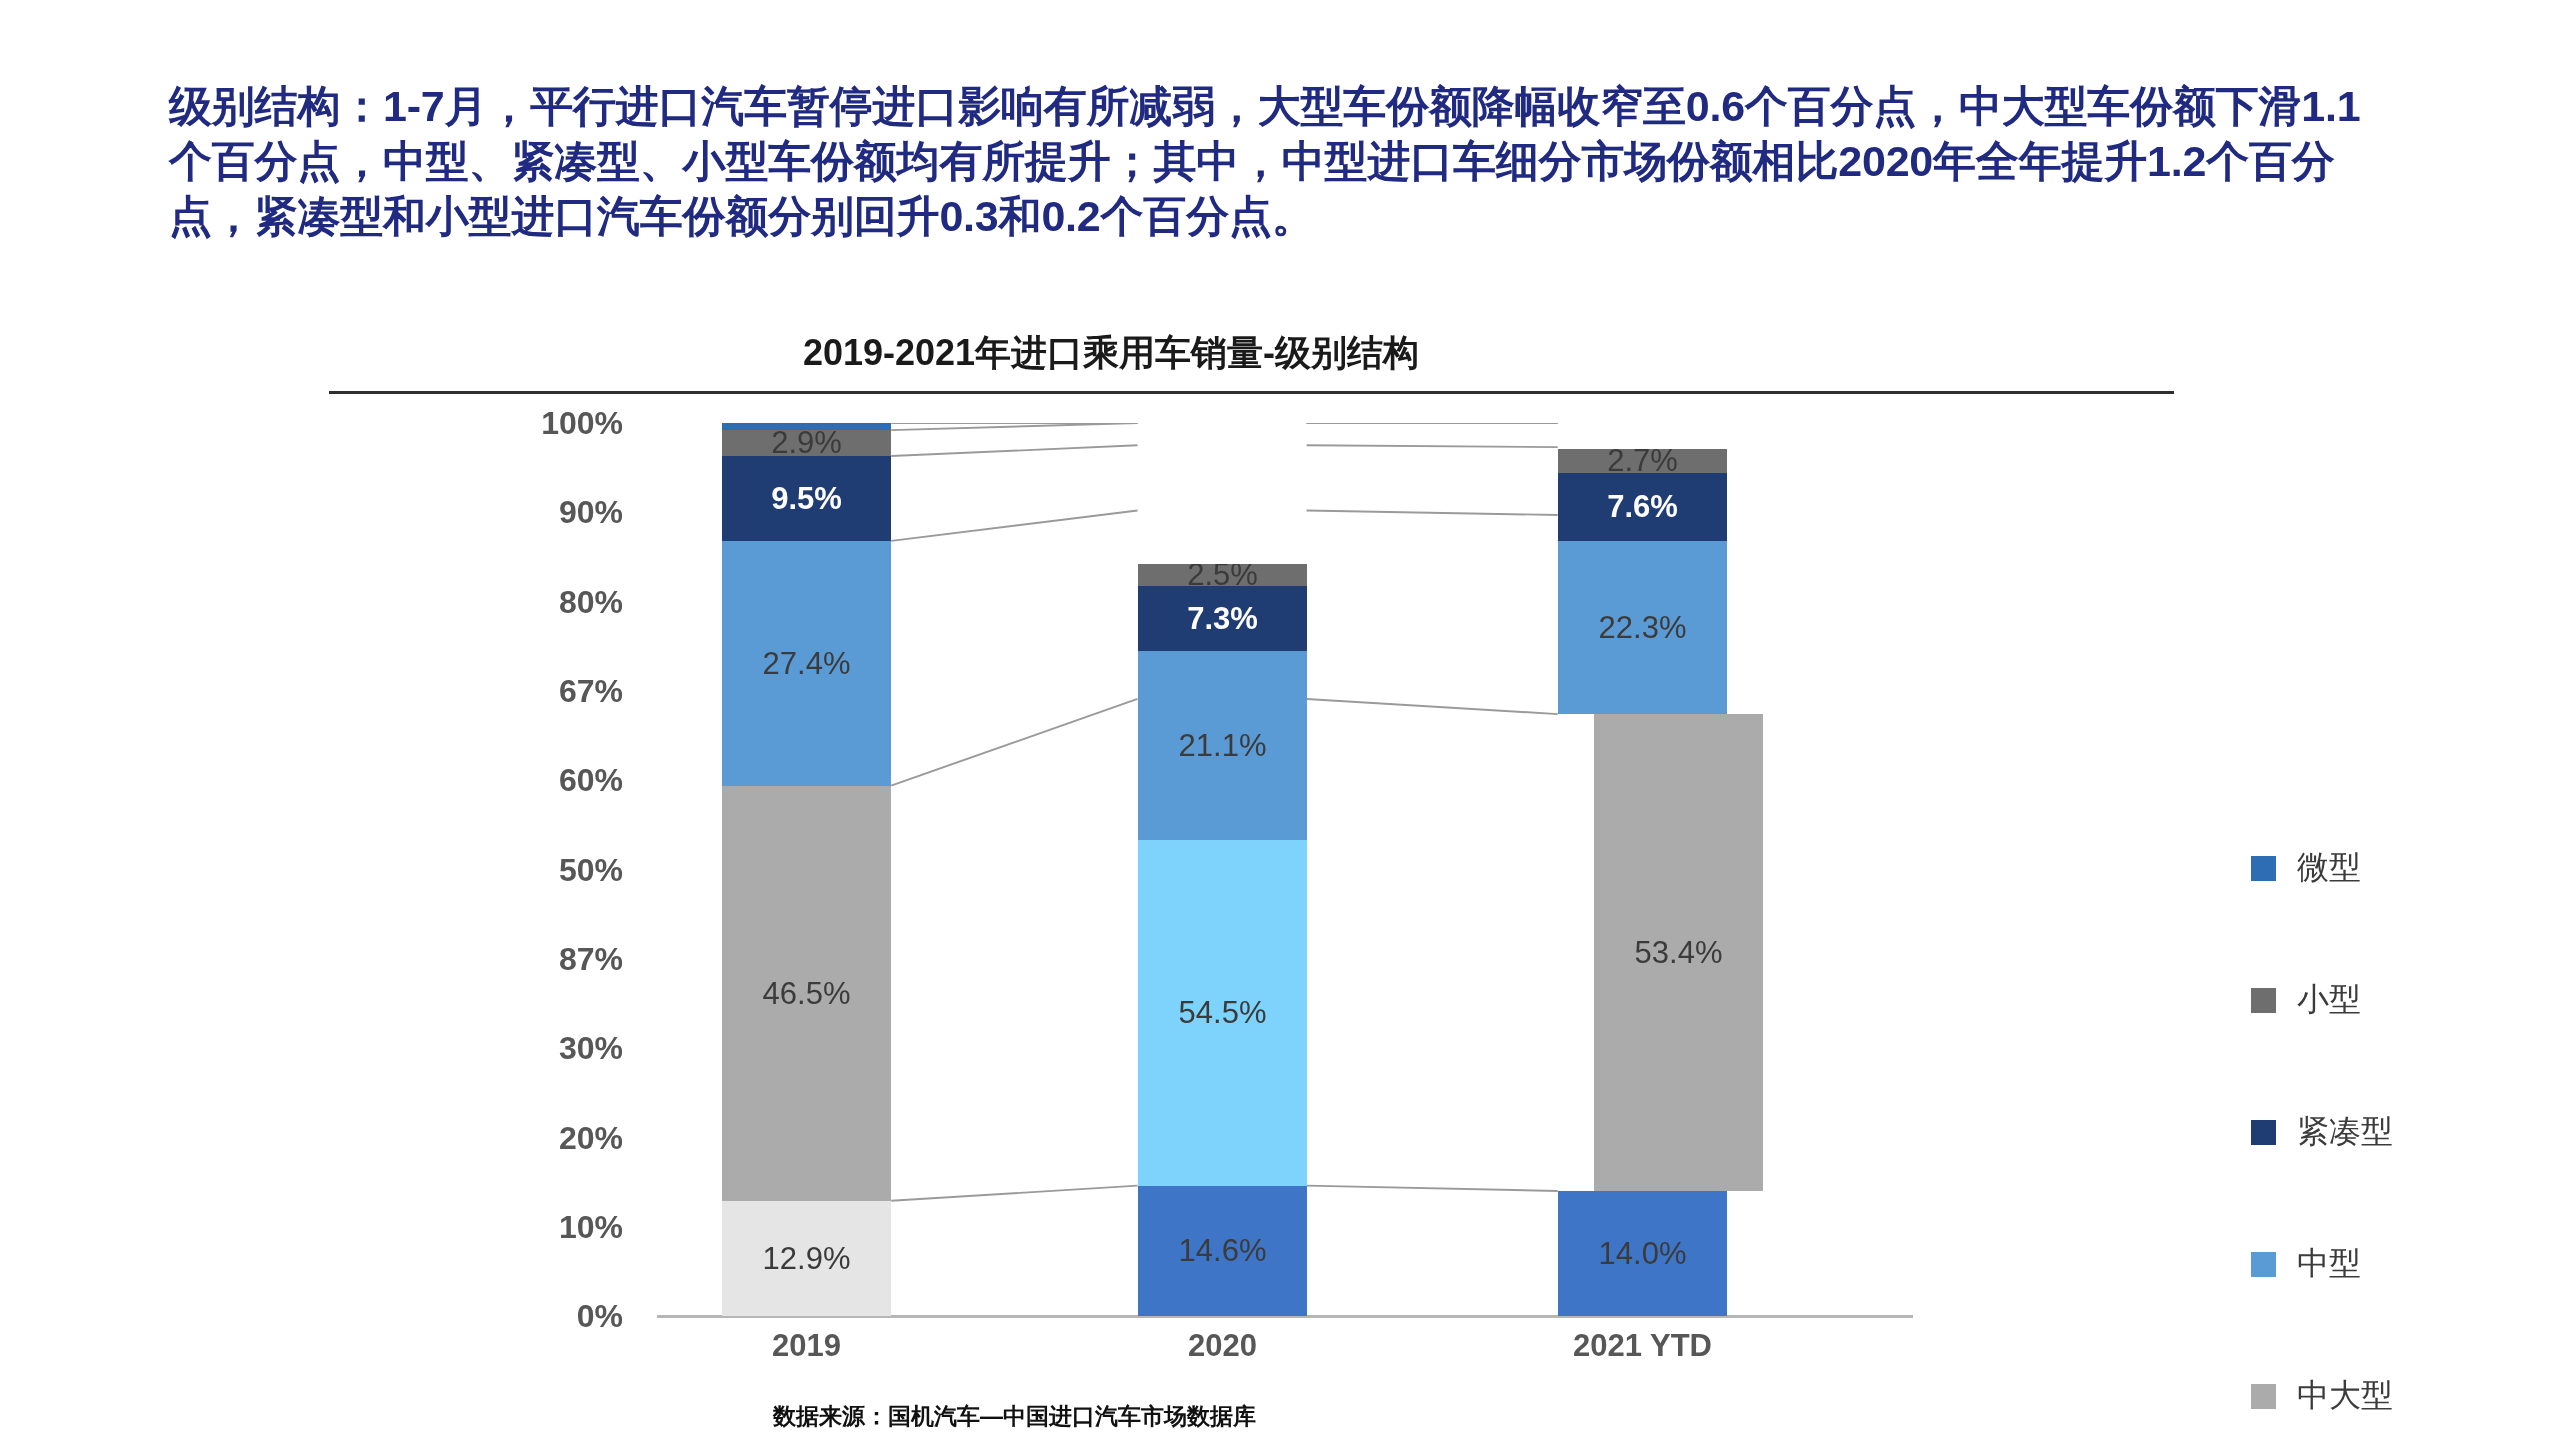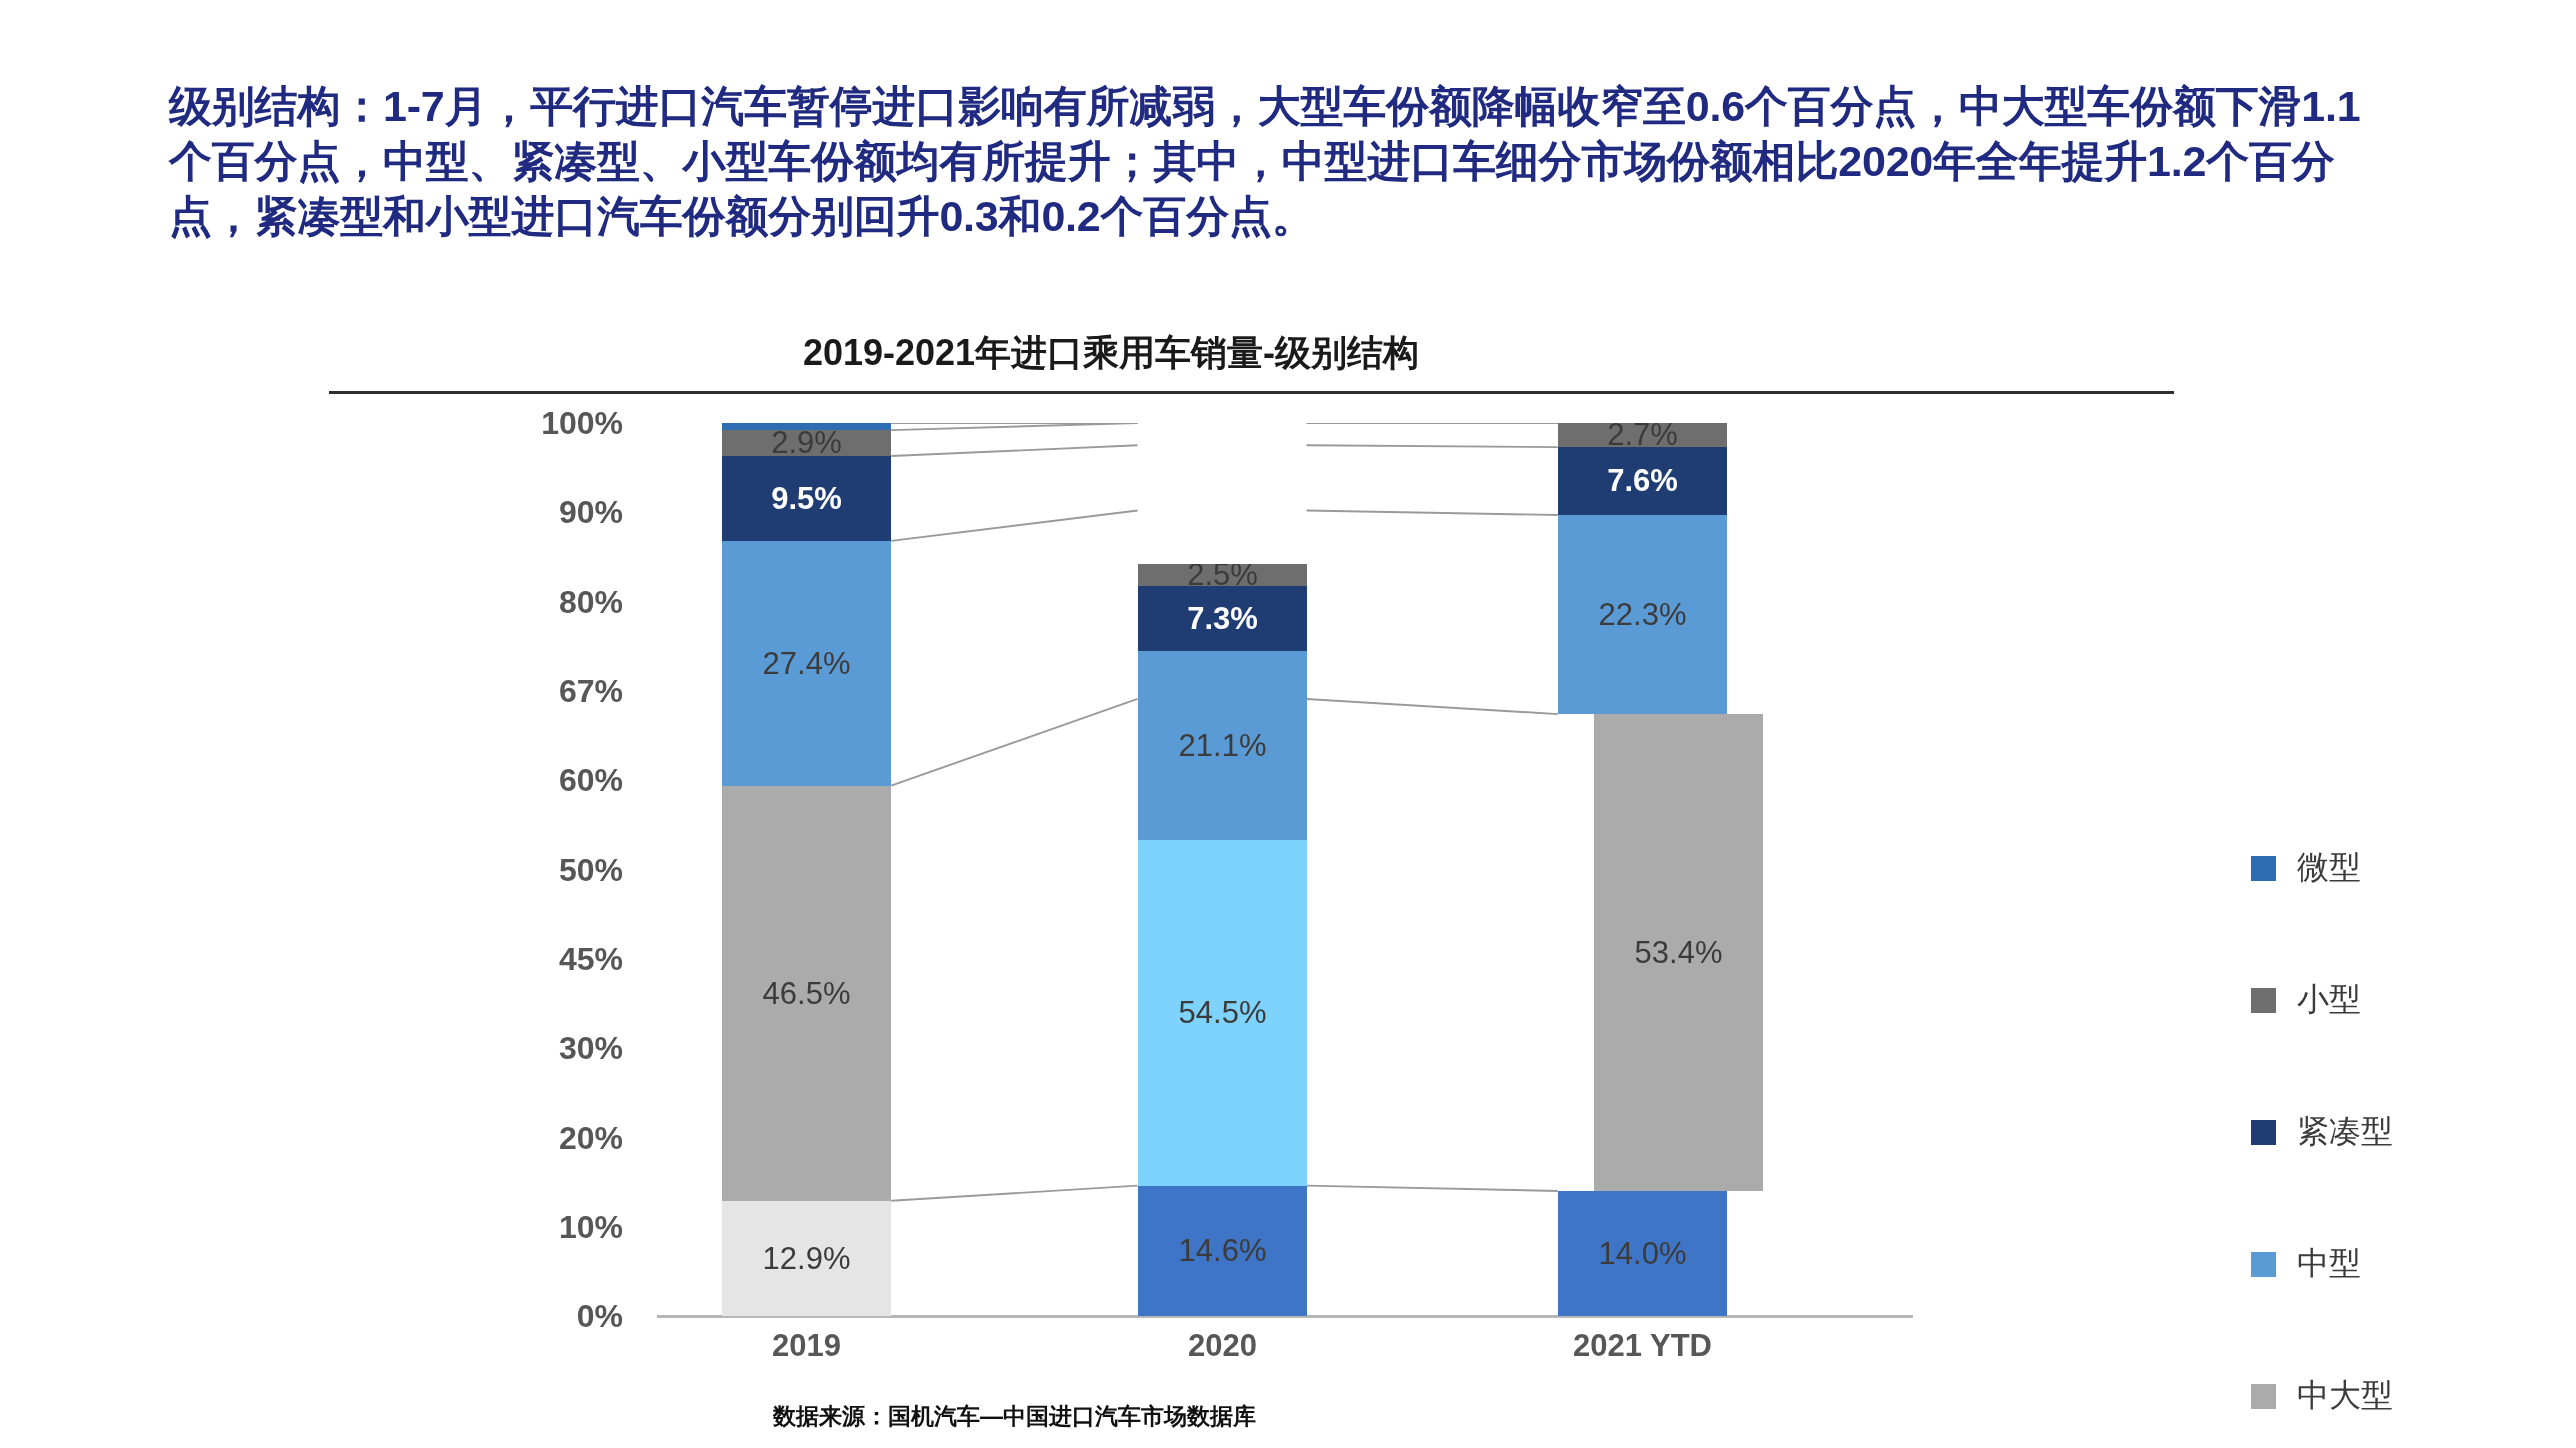--- a/index.html
+++ b/index.html
@@ -176,21 +176,21 @@
   <div id="plot">
     <div id="axis-line"></div>
 
     <div id="ytick-host">
         <div class="ytick" style="top: 0px;">100%</div>
         <div class="ytick" style="top: 89px;">90%</div>
         <div class="ytick" style="top: 179px;">80%</div>
         <div class="ytick" style="top: 268px;">67%</div>
         <div class="ytick" style="top: 357px; text-align: right;">60%</div>
         <div class="ytick" style="top: 447px;">50%</div>
-        <div class="ytick" style="top: 536px;">45%</div>
+        <div class="ytick" style="top: 536px;">87%</div>
         <div class="ytick" style="top: 625px;">30%</div>
         <div class="ytick" style="top: 715px;">20%</div>
         <div class="ytick" style="top: 804px;">10%</div>
         <div class="ytick" style="top: 893px;">0%</div>
       </div>
 
     <svg id="connectors" viewBox="0 0 1290 925" preserveAspectRatio="none">
         <line x1="242.5" y1="805.675" x2="497.5" y2="789.95" stroke="#9a9a9a" stroke-width="2"></line>
         <line x1="242.5" y1="375.55000000000007" x2="497.5" y2="285.82500000000005" stroke="#9a9a9a" stroke-width="2"></line>
         <line x1="242.5" y1="122.10000000000002" x2="497.5" y2="90.65000000000009" stroke="#9a9a9a" stroke-width="2"></line>
@@ -246,21 +246,21 @@
             <span></span>
           </div>
         </div>
         <div class="bar" style="left: 901px;">
           <div class="seg" style="background: rgb(62, 117, 199); height: 125px;">
             <span>14.0%</span>
           </div>
           <div class="seg" style="background: rgb(171, 171, 171); height: 477px; margin-left: 36px;">
             <span>53.4%</span>
           </div>
-          <div class="seg" style="background: rgb(91, 155, 213); height: 199px;">
+          <div class="seg" style="background: rgb(91, 155, 213); height: 173px;">
             <span>22.3%</span>
           </div>
           <div class="seg lbl-white" style="background: rgb(31, 60, 115); height: 68px;">
             <span>7.6%</span>
           </div>
           <div class="seg" style="background: rgb(110, 110, 110); height: 24px;">
             <span>2.7%</span>
           </div>
           <div class="seg" style="background: rgb(46, 109, 180); height: 0px;">
             <span></span>

